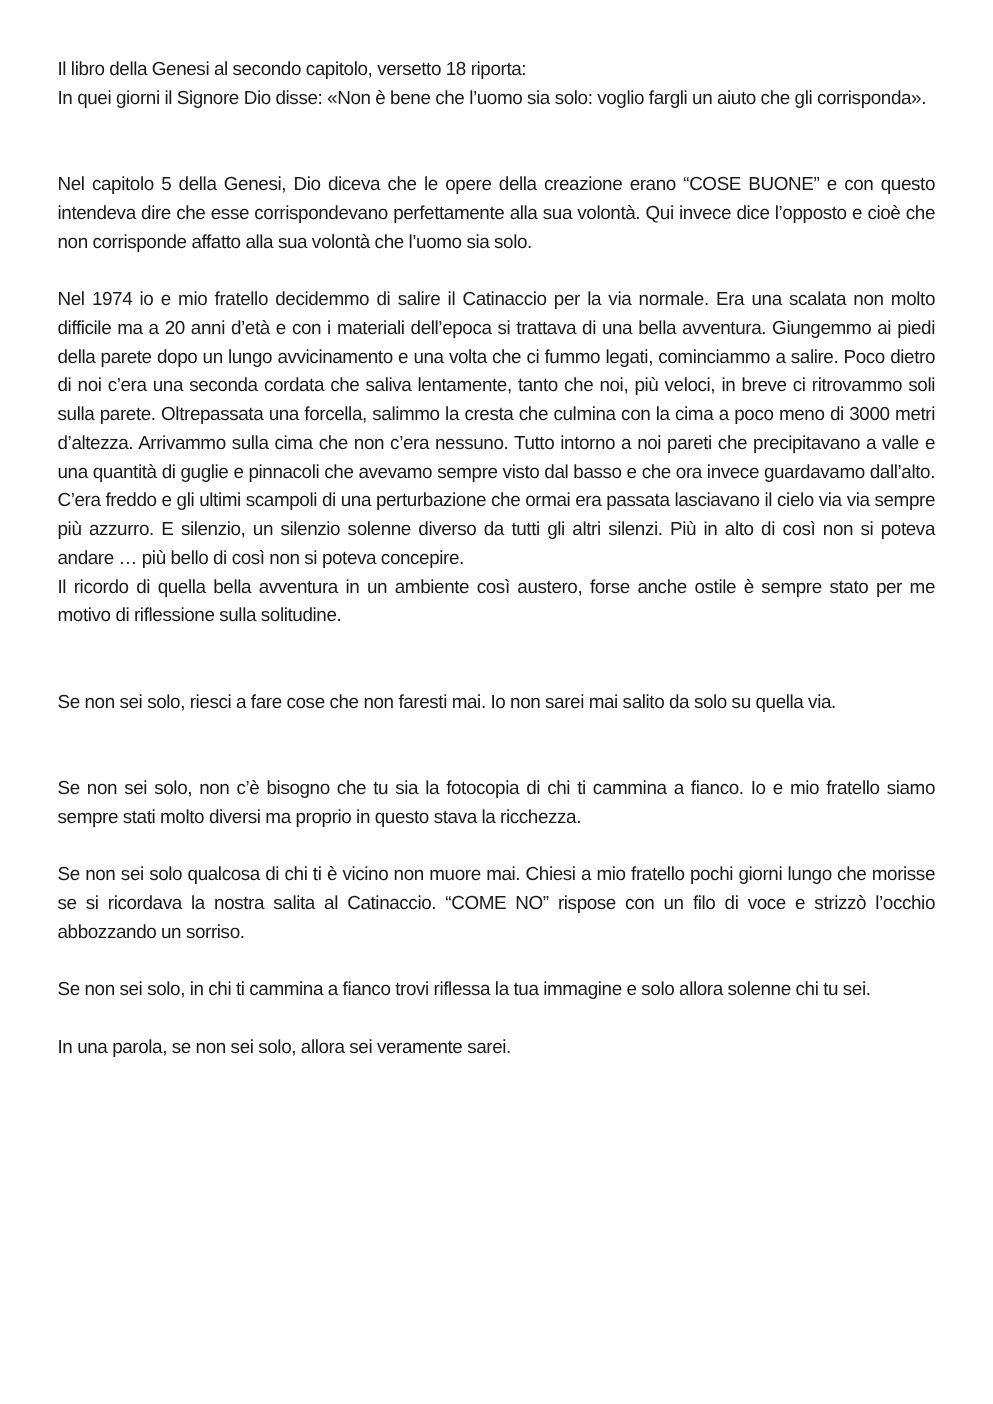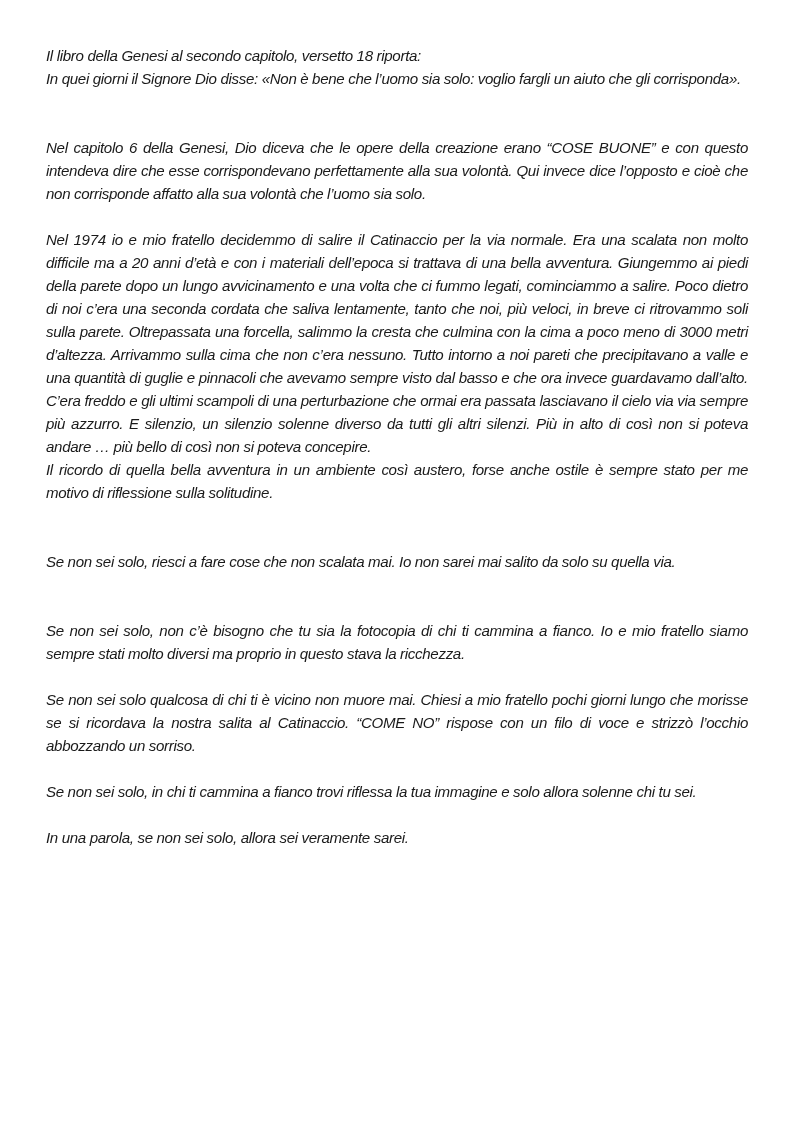--- a/index.html
+++ b/index.html
@@ -13,21 +13,20 @@
     font-family: "Liberation Sans", "DejaVu Sans", sans-serif;
     color: #1a1a1a;
     overflow: hidden;
   }
   .page {
     position: relative;
     width: 794px;
     height: 1123px;
     background: #ffffff;
     box-sizing: border-box;
-    font-style: italic;
   }
   .doc-body {
     position: absolute;
     left: 46px;
     top: 44px;
     width: 702px;
   }
   .para {
     margin: 0 0 0 0;
     font-size: 15.1px;
@@ -50,29 +49,29 @@
 <body>
 
 <div class="page">
   <div class="doc-body">
 
     <p class="para"><span>Il libro della Genesi al secondo capitolo, versetto 18 riporta:</span><br><span>In quei giorni il Signore Dio disse: «Non è bene che l’uomo sia solo: voglio fargli un aiuto che gli corrisponda».</span></p>
     <div class="spacer"></div>
 
     <div class="spacer"></div>
 
-    <p class="para">Nel capitolo 6 della Genesi, Dio diceva che le opere della creazione erano “COSE BUONE” e con questo intendeva dire che esse corrispondevano perfettamente alla sua volontà. Qui invece dice l’opposto e cioè che non corrisponde affatto alla sua volontà che l’uomo sia solo.</p>
+    <p class="para">Nel capitolo 5 della Genesi, Dio diceva che le opere della creazione erano “COSE BUONE” e con questo intendeva dire che esse corrispondevano perfettamente alla sua volontà. Qui invece dice l’opposto e cioè che non corrisponde affatto alla sua volontà che l’uomo sia solo.</p>
     <div class="spacer"></div>
 
     <p class="para"><span>Nel 1974 io e mio fratello decidemmo di salire il Catinaccio per la via normale. Era una scalata non molto difficile ma a 20 anni d’età e con i materiali dell’epoca si trattava di una bella avventura. Giungemmo ai piedi della parete dopo un lungo avvicinamento e una volta che ci fummo legati, cominciammo a salire. Poco dietro di noi c’era una seconda cordata che saliva lentamente, tanto che noi, più veloci, in breve ci ritrovammo soli sulla parete. Oltrepassata una forcella, salimmo la cresta che culmina con la cima a poco meno di 3000 metri d’altezza. Arrivammo sulla cima che non c’era nessuno. Tutto intorno a noi pareti che precipitavano a valle e una quantità di guglie e pinnacoli che avevamo sempre visto dal basso e che ora invece guardavamo dall’alto. C’era freddo e gli ultimi scampoli di una perturbazione che ormai era passata lasciavano il cielo via via sempre più azzurro. E silenzio, un silenzio solenne diverso da tutti gli altri silenzi. Più in alto di così non si poteva andare … più bello di così non si poteva concepire.</span><br><span>Il ricordo di quella bella avventura in un ambiente così austero, forse anche ostile è sempre stato per me motivo di riflessione sulla solitudine.</span></p>
     <div class="spacer"></div>
 
     <div class="spacer"></div>
 
-    <p class="para">Se non sei solo, riesci a fare cose che non scalata mai. Io non sarei mai salito da solo su quella via.</p>
+    <p class="para">Se non sei solo, riesci a fare cose che non faresti mai. Io non sarei mai salito da solo su quella via.</p>
     <div class="spacer"></div>
 
     <div class="spacer"></div>
 
     <p class="para">Se non sei solo, non c’è bisogno che tu sia la fotocopia di chi ti cammina a fianco. Io e mio fratello siamo sempre stati molto diversi ma proprio in questo stava la ricchezza.</p>
     <div class="spacer"></div>
 
     <p class="para">Se non sei solo qualcosa di chi ti è vicino non muore mai. Chiesi a mio fratello pochi giorni lungo che morisse se si ricordava la nostra salita al Catinaccio. “COME NO” rispose con un filo di voce e strizzò l’occhio abbozzando un sorriso.</p>
     <div class="spacer"></div>
 

